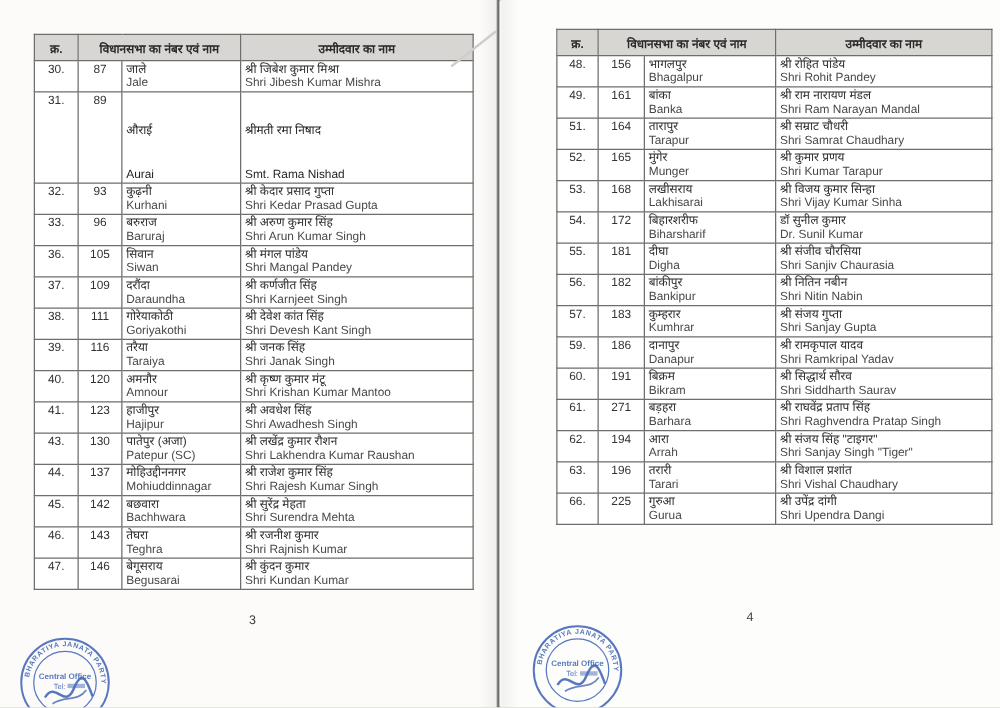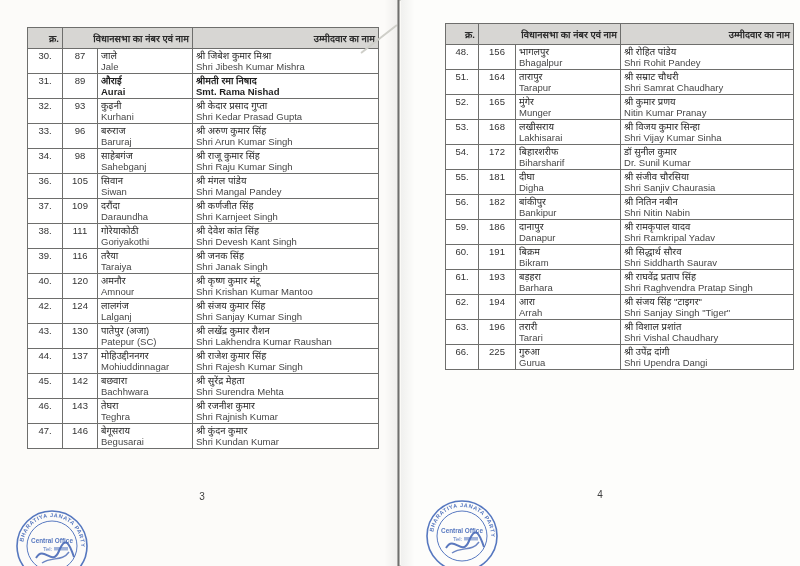--- a/index.html
+++ b/index.html
@@ -34,30 +34,30 @@
   table.roster.t-left{left:27px;top:27px;width:351px;}
   table.roster.t-right{left:44px;top:23px;width:348px;}
   table.roster th,table.roster td{
     border:1px solid #6e6e6c;
     padding:1px 3px;
     overflow:hidden;white-space:nowrap;
   }
   table.roster th{
     background:#d7d6d3;
     font-size:9.5px;font-weight:bold;color:#2a2a2a;
-    height:18px;text-align:right;
+    height:18px;text-align:center;
   }
   table.roster td{height:22px;vertical-align:top;}
   td.c-serial,td.c-num{
     text-align:center;vertical-align:middle;
     font-size:9.5px;color:#333;
   }
   .hi{font-size:9.5px;line-height:11px;color:#2c2c2c;}
   .en{font-size:9.5px;line-height:11px;color:#474747;}
-  tr.bold-row .hi,tr.bold-row .en{font-weight:bold;color:#1e1e1e;}
+  tr.bold-row .hi,tr.bold-row .en{font-weight:normal;color:#1e1e1e;margin-top:24px;}
 
   .page-number{
     position:absolute;font-size:10px;color:#3e3e3e;width:20px;text-align:center;
   }
   .page.left .page-number{left:192px;top:491px;}
   .page.right .page-number{left:189px;top:489px;}
 
   .stamp{position:absolute;width:80px;height:80px;opacity:.88;}
   .page.left .stamp{left:12px;top:506px;}
   .page.right .stamp{left:21px;top:496px;}
@@ -129,32 +129,20 @@
           <td class="c-name">
             <div class="hi">बरुराज</div>
             <div class="en">Baruraj</div>
           </td>
           <td class="c-cand">
             <div class="hi">श्री अरुण कुमार सिंह</div>
             <div class="en">Shri Arun Kumar Singh</div>
           </td>
         </tr>
           <tr>
-          <td class="c-serial">34.</td>
-          <td class="c-num">98</td>
-          <td class="c-name">
-            <div class="hi">साहेबगंज</div>
-            <div class="en">Sahebganj</div>
-          </td>
-          <td class="c-cand">
-            <div class="hi">श्री राजू कुमार सिंह</div>
-            <div class="en">Shri Raju Kumar Singh</div>
-          </td>
-        </tr>
-          <tr>
           <td class="c-serial">36.</td>
           <td class="c-num">105</td>
           <td class="c-name">
             <div class="hi">सिवान</div>
             <div class="en">Siwan</div>
           </td>
           <td class="c-cand">
             <div class="hi">श्री मंगल पांडेय</div>
             <div class="en">Shri Mangal Pandey</div>
           </td>
@@ -201,29 +189,29 @@
           <td class="c-name">
             <div class="hi">अमनौर</div>
             <div class="en">Amnour</div>
           </td>
           <td class="c-cand">
             <div class="hi">श्री कृष्ण कुमार मंटू</div>
             <div class="en">Shri Krishan Kumar Mantoo</div>
           </td>
         </tr>
           <tr>
-          <td class="c-serial">42.</td>
-          <td class="c-num">124</td>
-          <td class="c-name">
-            <div class="hi">लालगंज</div>
-            <div class="en">Lalganj</div>
-          </td>
-          <td class="c-cand">
-            <div class="hi">श्री संजय कुमार सिंह</div>
-            <div class="en">Shri Sanjay Kumar Singh</div>
+          <td class="c-serial">41.</td>
+          <td class="c-num">123</td>
+          <td class="c-name">
+            <div class="hi">हाजीपुर</div>
+            <div class="en">Hajipur</div>
+          </td>
+          <td class="c-cand">
+            <div class="hi">श्री अवधेश सिंह</div>
+            <div class="en">Shri Awadhesh Singh</div>
           </td>
         </tr>
           <tr>
           <td class="c-serial">43.</td>
           <td class="c-num">130</td>
           <td class="c-name">
             <div class="hi">पातेपुर (अजा)</div>
             <div class="en">Patepur (SC)</div>
           </td>
           <td class="c-cand">
@@ -325,41 +313,53 @@
           <td class="c-name">
             <div class="hi">भागलपुर</div>
             <div class="en">Bhagalpur</div>
           </td>
           <td class="c-cand">
             <div class="hi">श्री रोहित पांडेय</div>
             <div class="en">Shri Rohit Pandey</div>
           </td>
         </tr>
           <tr>
+          <td class="c-serial">49.</td>
+          <td class="c-num">161</td>
+          <td class="c-name">
+            <div class="hi">बांका</div>
+            <div class="en">Banka</div>
+          </td>
+          <td class="c-cand">
+            <div class="hi">श्री राम नारायण मंडल</div>
+            <div class="en">Shri Ram Narayan Mandal</div>
+          </td>
+        </tr>
+          <tr>
           <td class="c-serial">51.</td>
           <td class="c-num">164</td>
           <td class="c-name">
             <div class="hi">तारापुर</div>
             <div class="en">Tarapur</div>
           </td>
           <td class="c-cand">
             <div class="hi">श्री सम्राट चौधरी</div>
             <div class="en">Shri Samrat Chaudhary</div>
           </td>
         </tr>
           <tr>
           <td class="c-serial">52.</td>
           <td class="c-num">165</td>
           <td class="c-name">
             <div class="hi">मुंगेर</div>
             <div class="en">Munger</div>
           </td>
           <td class="c-cand">
             <div class="hi">श्री कुमार प्रणय</div>
-            <div class="en">Nitin Kumar Pranay</div>
+            <div class="en">Shri Kumar Tarapur</div>
           </td>
         </tr>
           <tr>
           <td class="c-serial">53.</td>
           <td class="c-num">168</td>
           <td class="c-name">
             <div class="hi">लखीसराय</div>
             <div class="en">Lakhisarai</div>
           </td>
           <td class="c-cand">
@@ -397,20 +397,32 @@
           <td class="c-name">
             <div class="hi">बांकीपुर</div>
             <div class="en">Bankipur</div>
           </td>
           <td class="c-cand">
             <div class="hi">श्री नितिन नबीन</div>
             <div class="en">Shri Nitin Nabin</div>
           </td>
         </tr>
           <tr>
+          <td class="c-serial">57.</td>
+          <td class="c-num">183</td>
+          <td class="c-name">
+            <div class="hi">कुम्हरार</div>
+            <div class="en">Kumhrar</div>
+          </td>
+          <td class="c-cand">
+            <div class="hi">श्री संजय गुप्ता</div>
+            <div class="en">Shri Sanjay Gupta</div>
+          </td>
+        </tr>
+          <tr>
           <td class="c-serial">59.</td>
           <td class="c-num">186</td>
           <td class="c-name">
             <div class="hi">दानापुर</div>
             <div class="en">Danapur</div>
           </td>
           <td class="c-cand">
             <div class="hi">श्री रामकृपाल यादव</div>
             <div class="en">Shri Ramkripal Yadav</div>
           </td>
@@ -422,21 +434,21 @@
             <div class="hi">बिक्रम</div>
             <div class="en">Bikram</div>
           </td>
           <td class="c-cand">
             <div class="hi">श्री सिद्धार्थ सौरव</div>
             <div class="en">Shri Siddharth Saurav</div>
           </td>
         </tr>
           <tr>
           <td class="c-serial">61.</td>
-          <td class="c-num">193</td>
+          <td class="c-num">271</td>
           <td class="c-name">
             <div class="hi">बड़हरा</div>
             <div class="en">Barhara</div>
           </td>
           <td class="c-cand">
             <div class="hi">श्री राघवेंद्र प्रताप सिंह</div>
             <div class="en">Shri Raghvendra Pratap Singh</div>
           </td>
         </tr>
           <tr>

